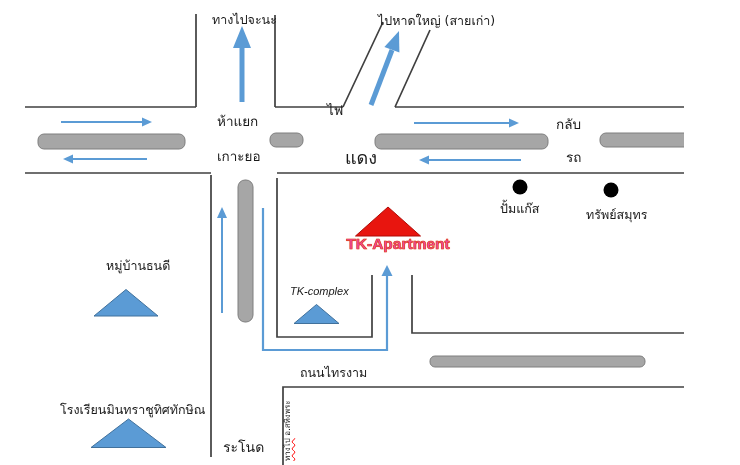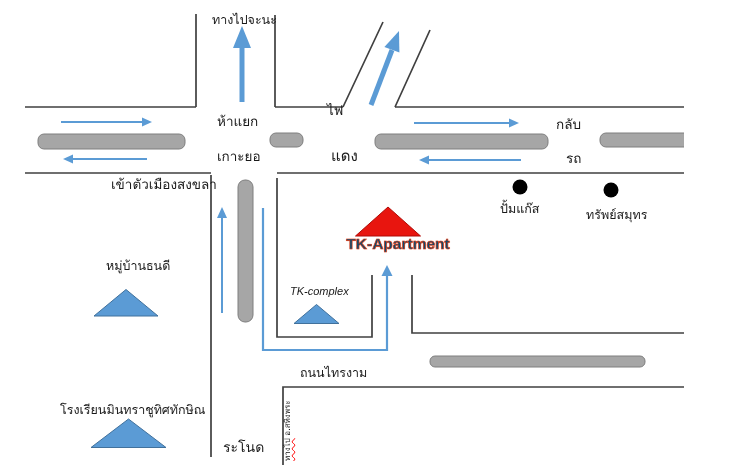--- a/index.html
+++ b/index.html
@@ -9,21 +9,21 @@
   }
   #mapsvg { position:absolute; left:0; top:0; }
   .lbl {
     position:absolute; white-space:nowrap; line-height:1.25;
     font-size:13px; color:#1a1a1a;
   }
   .lbl-sm { font-size:12.5px; }
   .lbl-latin { font-size:11px; font-family:"Liberation Sans","DejaVu Sans",sans-serif;font-style:italic; }
   .tk-title {
     position:absolute; left:337px; top:225px; width:122px; text-align:center;
-    font-size:15.5px; font-weight:bold; color:#0c4a6e;
+    font-size:15.5px; font-weight:bold; color:#ec4899;
     -webkit-text-stroke:0.6px #e0401a;
     text-shadow:0 0 1px #e0401a;
     font-family:"Liberation Sans","DejaVu Sans",sans-serif;
     letter-spacing:0px;
   }
   .rotated-lbl {
     position:absolute; left:283px; top:451px; width:72px;
     transform:rotate(-90deg); transform-origin:left top;
     font-size:8px; line-height:1.3; white-space:nowrap; color:#1a1a1a;
   }
@@ -93,35 +93,35 @@
     <circle cx="611" cy="180" r="7.5" fill="#000000"></circle>
 
     <polygon points="388,197 420.5,226 355.5,226" fill="#e8150f" stroke="#b00b06" stroke-width="1"></polygon>
     <polygon points="126,279.5 158,306 94,306" fill="#5b9bd5" stroke="#41719c" stroke-width="1"></polygon>
     <polygon points="316.5,294.5 339,313.5 294,313.5" fill="#5b9bd5" stroke="#41719c" stroke-width="1"></polygon>
     <polygon points="128.5,409 166,437.5 91,437.5" fill="#5b9bd5" stroke="#41719c" stroke-width="1"></polygon>
   </svg>
 
   <div class="lbl lbl-sm" style="left:212px; top:2px;">ทางไปจะนะ</div>
 
+  <div class="lbl lbl-sm" style="left:378px; top:3px;">ไปหาดใหญ่ (สายเก่า)</div>
 
 
   <div class="lbl" style="left:217px; top:103px; font-size:13.5px;">ห้าแยก</div>
 
   <div class="lbl" style="left:217px; top:138px; font-size:13.5px;">เกาะยอ</div>
 
   <div class="lbl" style="left:327px; top:92px; font-size:13.5px;">ไฟ</div>
 
-  <div class="lbl" style="left:331px; top:137px; font-size:15px;">แดง</div>
+  <div class="lbl" style="left:345px; top:137px; font-size:18px;">แดง</div>
 
   <div class="lbl" style="left:556px; top:106px; font-size:13.5px;">กลับ</div>
 
-  <div class="lbl" style="left:566px; top:140px; font-size:13.5px;">รถ</div>
+  <div class="lbl" style="left:566px; top:140px; font-size:13.5px;font-family:Liberation Serif, serif;">รถ</div>
 
-  <div class="lbl" style="left:111px; top:166px; font-size:13.5px;">เข้าตัวเมืองสงขลา</div>
 
   <div class="lbl lbl-sm" style="left:500px; top:191px;">ปั้มแก๊ส</div>
 
   <div class="lbl lbl-sm" style="left:586px; top:197px;">ทรัพย์สมุทร</div>
 
   <div class="tk-title">TK-Apartment</div>
 
   <div class="lbl lbl-sm" style="left:106px; top:248px;">หมู่บ้านธนดี</div>
 
   <div class="lbl lbl-latin" style="left:290px; top:275px;">TK-complex</div>

